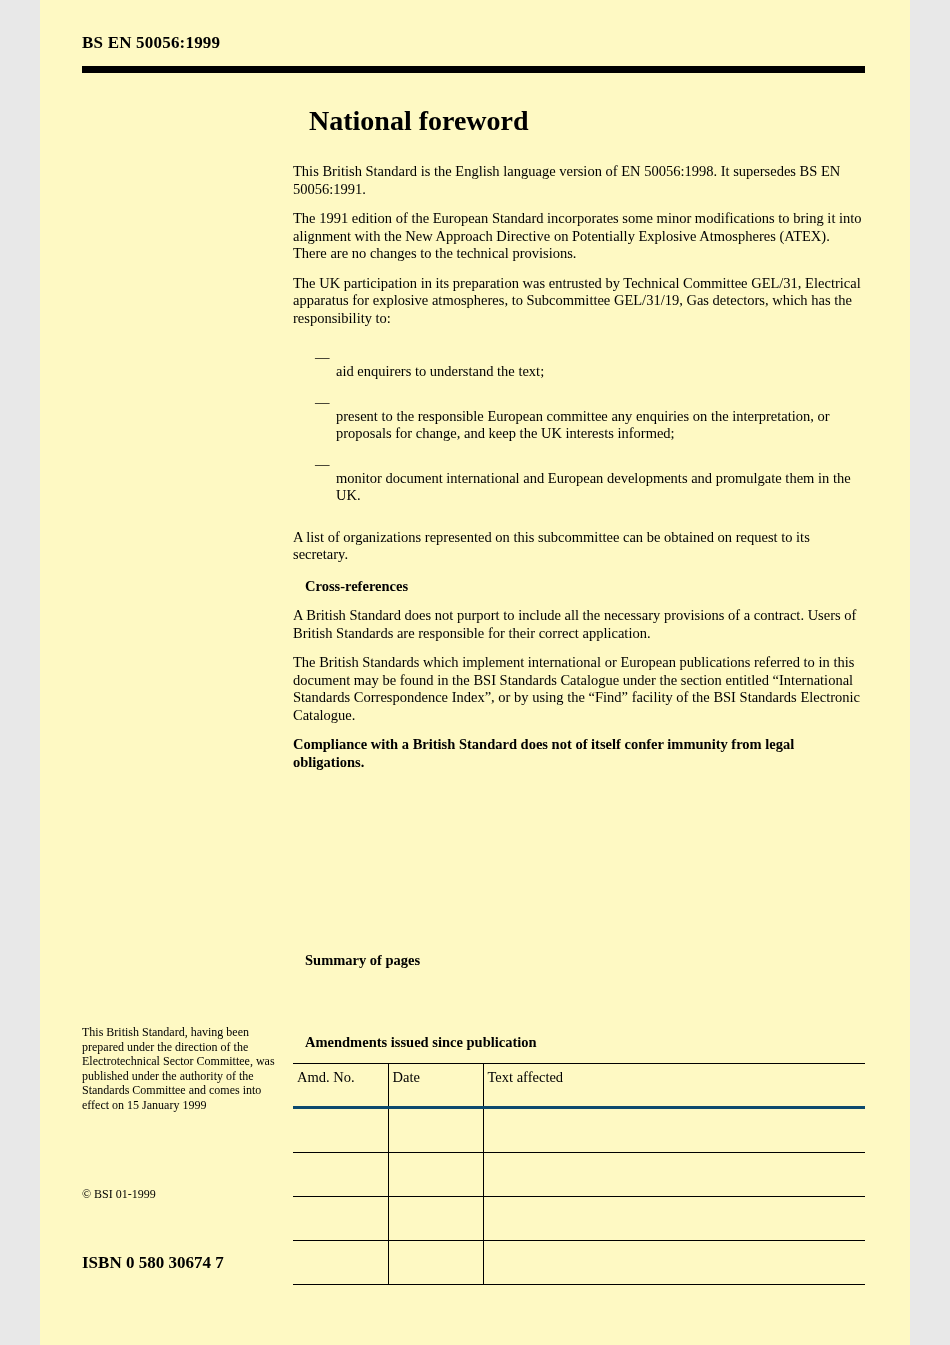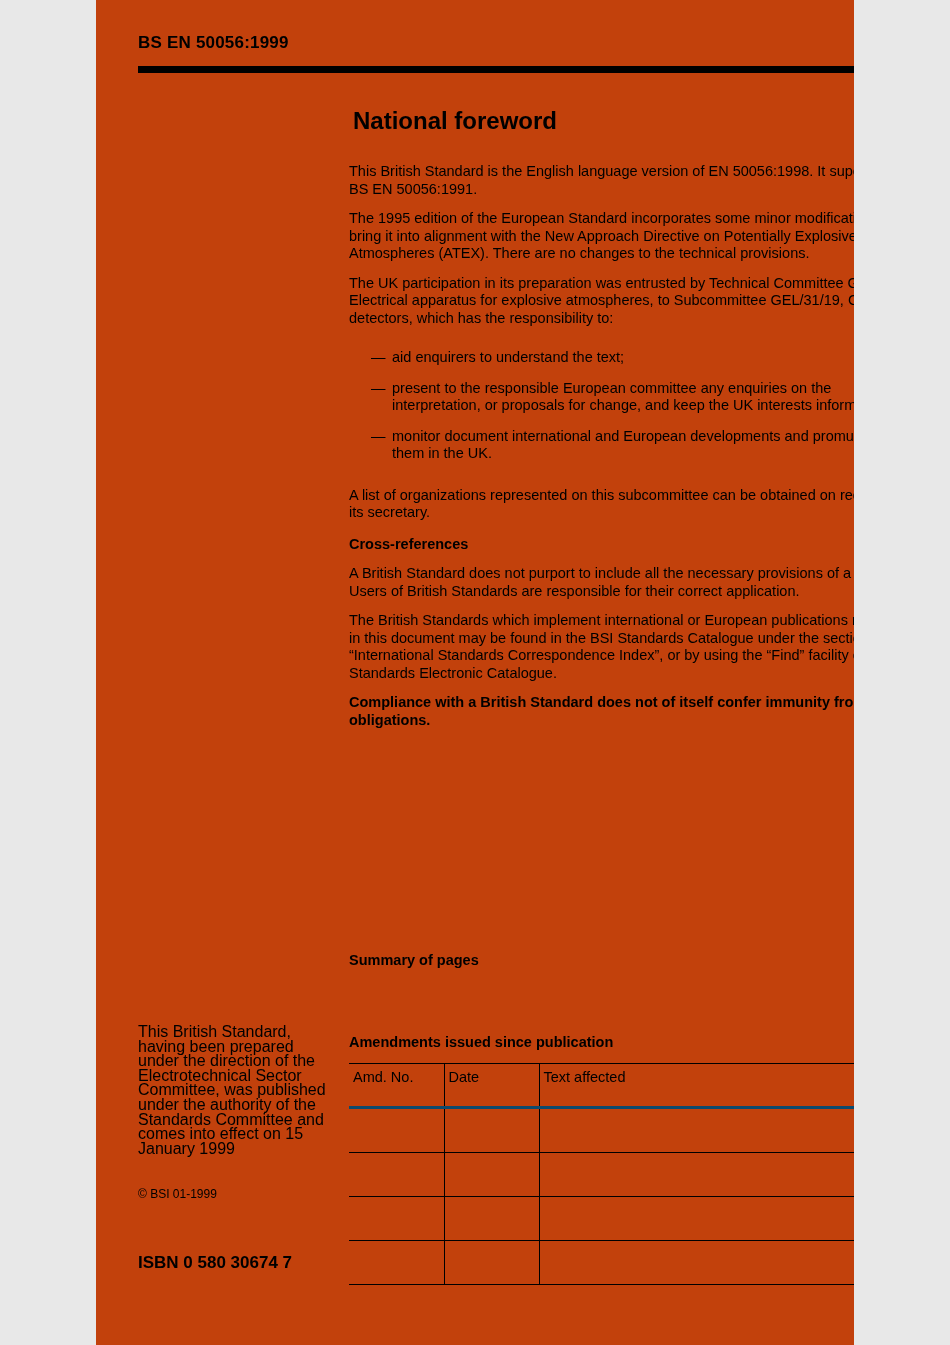--- a/index.html
+++ b/index.html
@@ -2,24 +2,24 @@
 <html><head>
 <meta charset="utf-8">
 <style>
   html, body {
     margin: 0;
     padding: 0;
     background: #e8e8e8;
   }
   .page {
     position: relative;
-    width: 758px;
+    width: 870px;
     height: 1345px;
-    background: #c2410c;
-    font-family: Liberation Sans, sans-serif;
+    background: #fef9c3;
+    font-family: Liberation Serif, serif;
     color: #000000;
     overflow: hidden;
     margin: 0 auto;
   }
 
   
   .std-num {
     position: absolute;
     left: 42px;
     top: 33px;
@@ -42,30 +42,30 @@
     left: 253px;
     width: 572px;
     font-size: 14.5px;
     line-height: 17.5px;
   }
   .content-top { top: 105px; }
   .content-summary { top: 938px; }
   .content-amendments { top: 1020px; }
 
   h1.doc-title {
-    margin: 0 0 27px 4px;
-    font-size: 24px;
+    margin: 0 0 27px 16px;
+    font-size: 28px;
     line-height: 31px;
     font-weight: bold;
   }
   .col-main p {
     margin: 12px 0 11px 0;
   }
   .col-main h2 {
-    margin: 14px 0 11px 0;
+    margin: 14px 0 11px 12px;
     font-size: 14.5px;
     line-height: 17.5px;
     font-weight: bold;
   }
   .bold-para {
     font-weight: bold;
   }
 
   
   ul.dash-list {
@@ -76,20 +76,21 @@
   ul.dash-list li {
     display: flex;
     margin: 0 0 13px 0;
     padding-left: 22px;
   }
   ul.dash-list .marker {
     flex: 0 0 21px;
   }
   ul.dash-list .li-text {
     flex: 1 1 auto;
+    margin-top: 14px;
   }
 
   
   .amend-table {
     width: 572px;
     border-collapse: collapse;
     table-layout: fixed;
     margin-top: 9px;
   }
   .amend-table col.c1 { width: 95px; }
@@ -113,21 +114,21 @@
   .amend-table th.vline, .amend-table td.vline {
     border-right: 1px solid #000;
   }
 
   
   .sidebar-note {
     position: absolute;
     left: 42px;
     top: 1025px;
     width: 196px;
-    font-size: 16px;
+    font-size: 12px;
     line-height: 14.6px;
   }
   .copyright {
     position: absolute;
     left: 42px;
     top: 1153px;
     font-size: 12px;
     margin-top: 34px;
   }
   .isbn {
@@ -143,21 +144,21 @@
 
 <div class="page">
 
   <div class="std-num">BS EN 50056:1999</div>
   <div class="header-rule"></div>
 
   <section class="col-main content-top">
     <h1 class="doc-title">National foreword</h1>
 
     <p>This British Standard is the English language version of EN 50056:1998. It supersedes BS EN 50056:1991.</p>
-    <p>The 1995 edition of the European Standard incorporates some minor modifications to bring it into alignment with the New Approach Directive on Potentially Explosive Atmospheres (ATEX). There are no changes to the technical provisions.</p>
+    <p>The 1991 edition of the European Standard incorporates some minor modifications to bring it into alignment with the New Approach Directive on Potentially Explosive Atmospheres (ATEX). There are no changes to the technical provisions.</p>
     <p>The UK participation in its preparation was entrusted by Technical Committee GEL/31, Electrical apparatus for explosive atmospheres, to Subcommittee GEL/31/19, Gas detectors, which has the responsibility to:</p>
 
     <ul class="dash-list">
       <li>
         <span class="marker">—</span>
         <span class="li-text">aid enquirers to understand the text;</span>
       </li>
       <li>
         <span class="marker">—</span>
         <span class="li-text">present to the responsible European committee any enquiries on the interpretation, or proposals for change, and keep the UK interests informed;</span>

